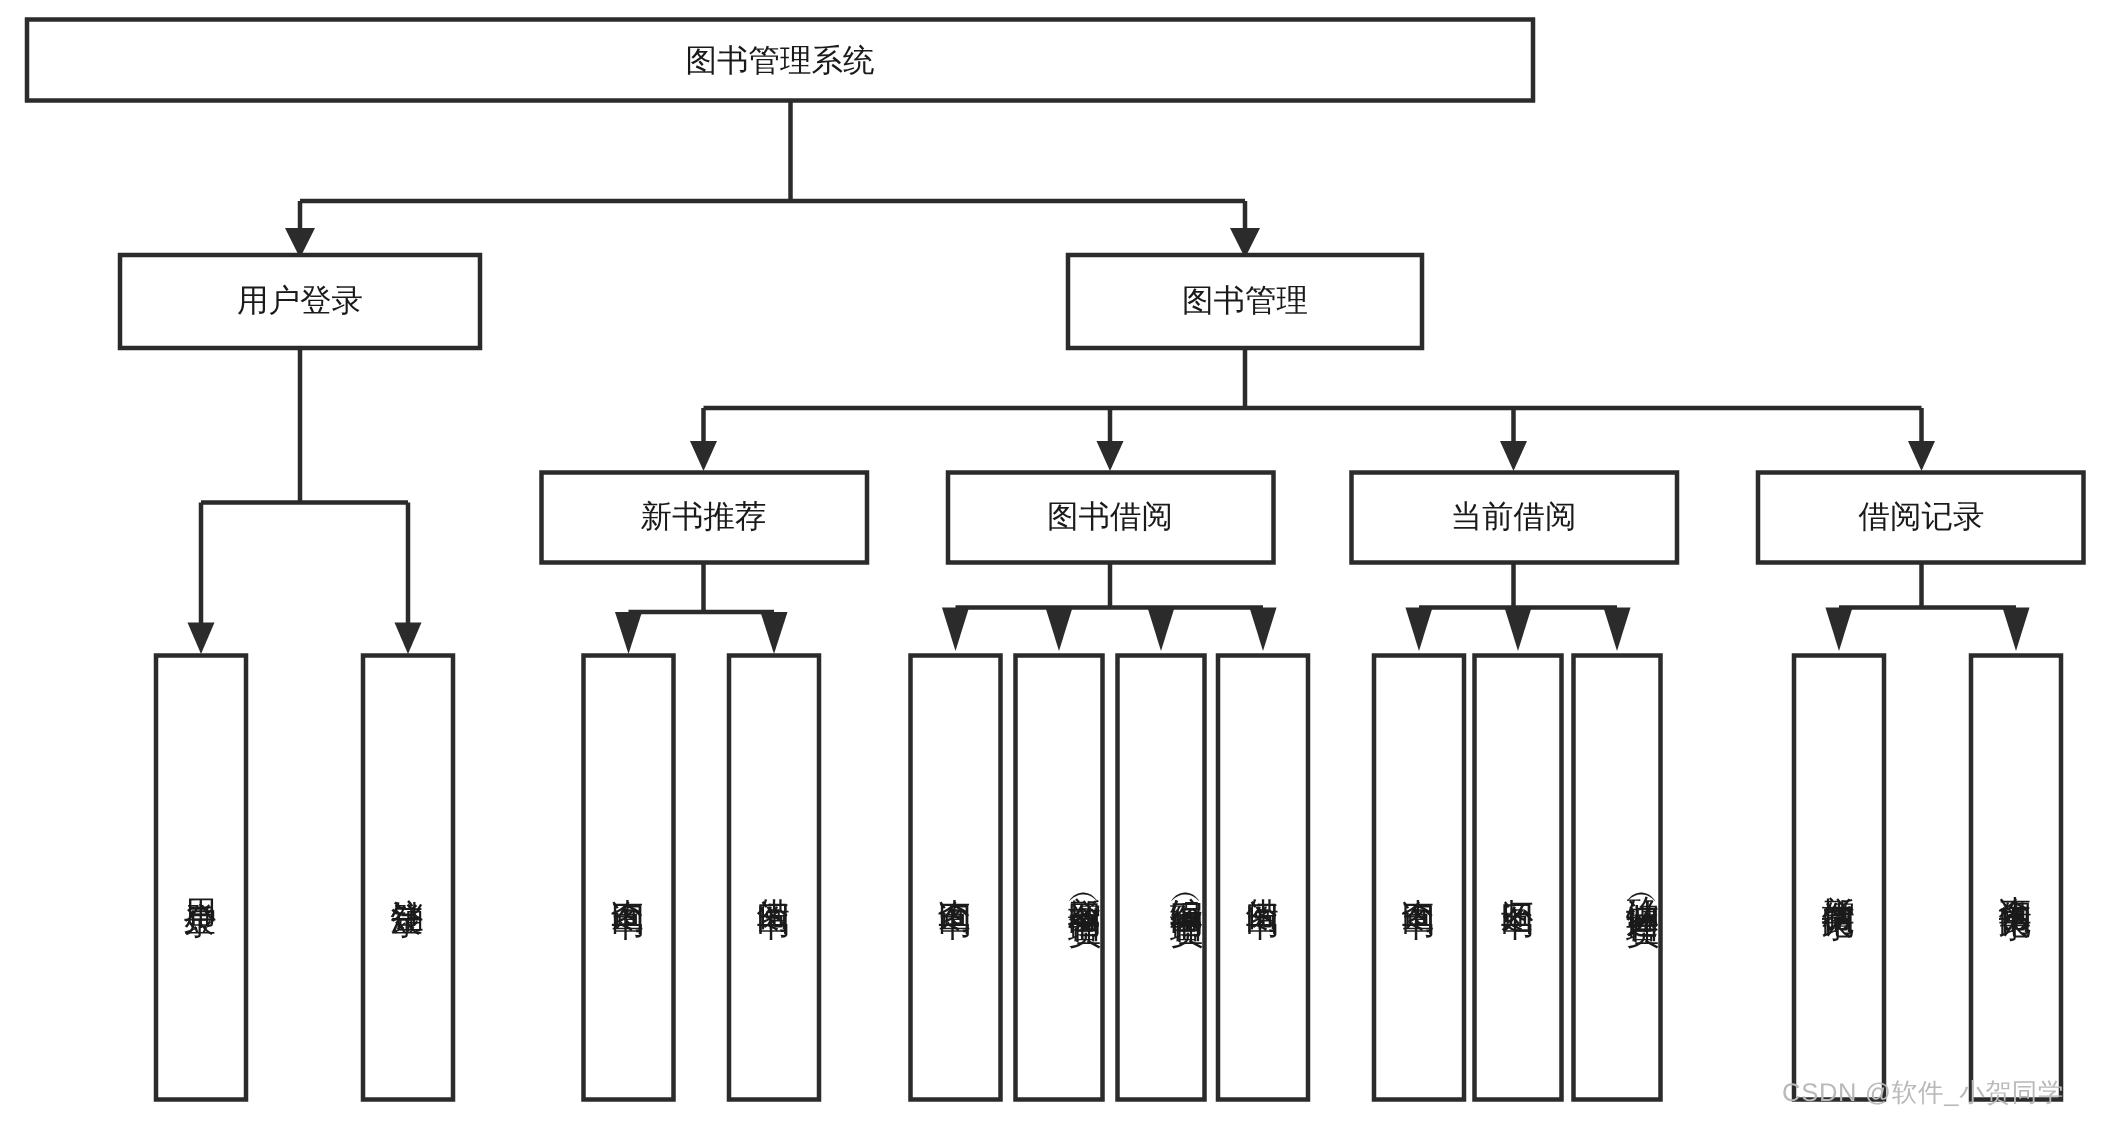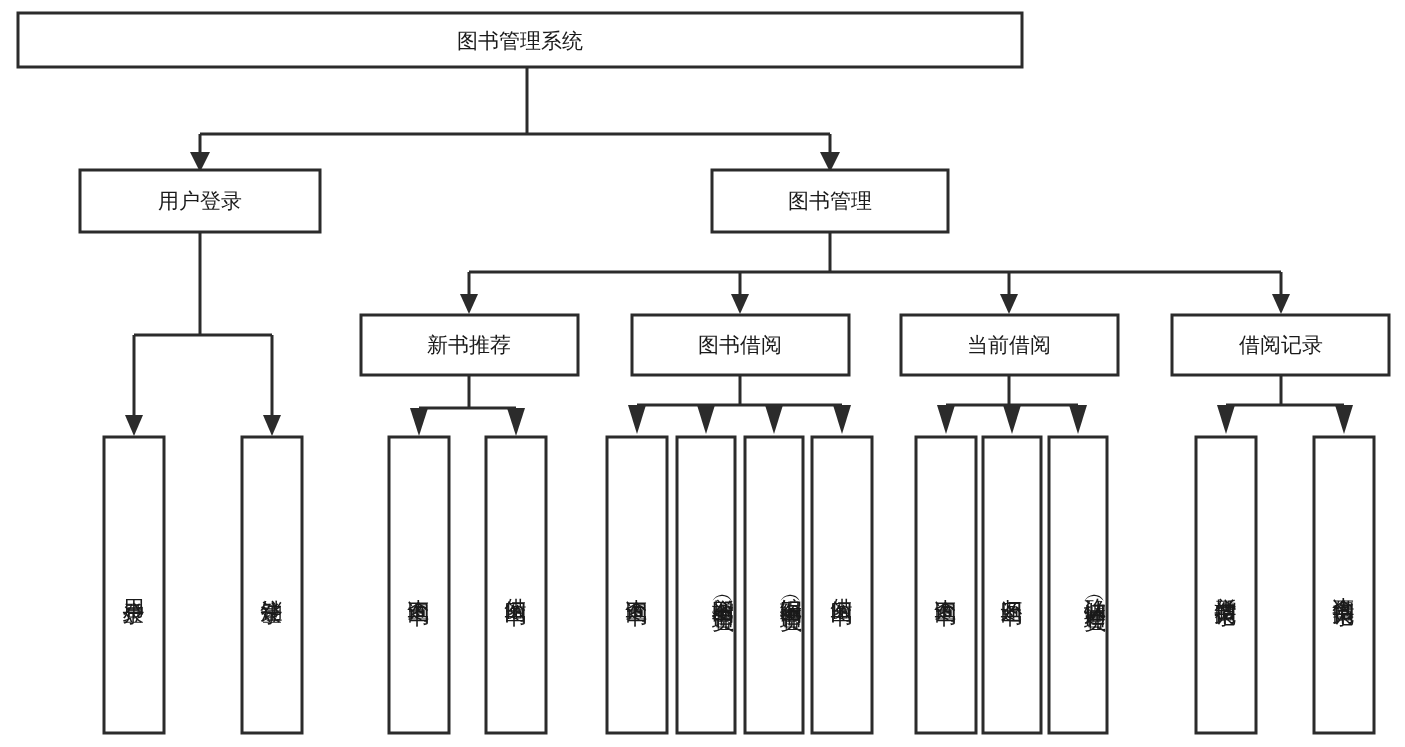--- a/index.html
+++ b/index.html
@@ -201,14 +201,15 @@
   <div class="node-label-v" style="left:607px; top:437px; width:60px; height:296px;">查询图书</div>
   <div class="node-label-v" style="left:677px; top:437px; width:58px; height:296px; align-items:flex-start; padding-top:8px; box-sizing:border-box;">新增图书（管理员）</div>
   <div class="node-label-v" style="left:745px; top:437px; width:58px; height:296px; align-items:flex-start; padding-top:8px; box-sizing:border-box;">编辑图书（管理员）</div>
   <div class="node-label-v" style="left:812px; top:437px; width:60px; height:296px;">借阅图书</div>
   <div class="node-label-v" style="left:916px; top:437px; width:60px; height:296px;">查询图书</div>
   <div class="node-label-v" style="left:983px; top:437px; width:58px; height:296px;">归还图书</div>
   <div class="node-label-v" style="left:1049px; top:437px; width:58px; height:296px; align-items:flex-start; padding-top:8px; box-sizing:border-box;">确认归还（管理员）</div>
   <div class="node-label-v" style="left:1196px; top:437px; width:60px; height:296px;">新增借阅记录</div>
   <div class="node-label-v" style="left:1314px; top:437px; width:60px; height:296px;">查询借阅记录</div>
 
+  <div class="watermark" style="left:1188px; top:717px;">CSDN @软件_小贺同学</div>
 
 </div>
 
 </body></html>

